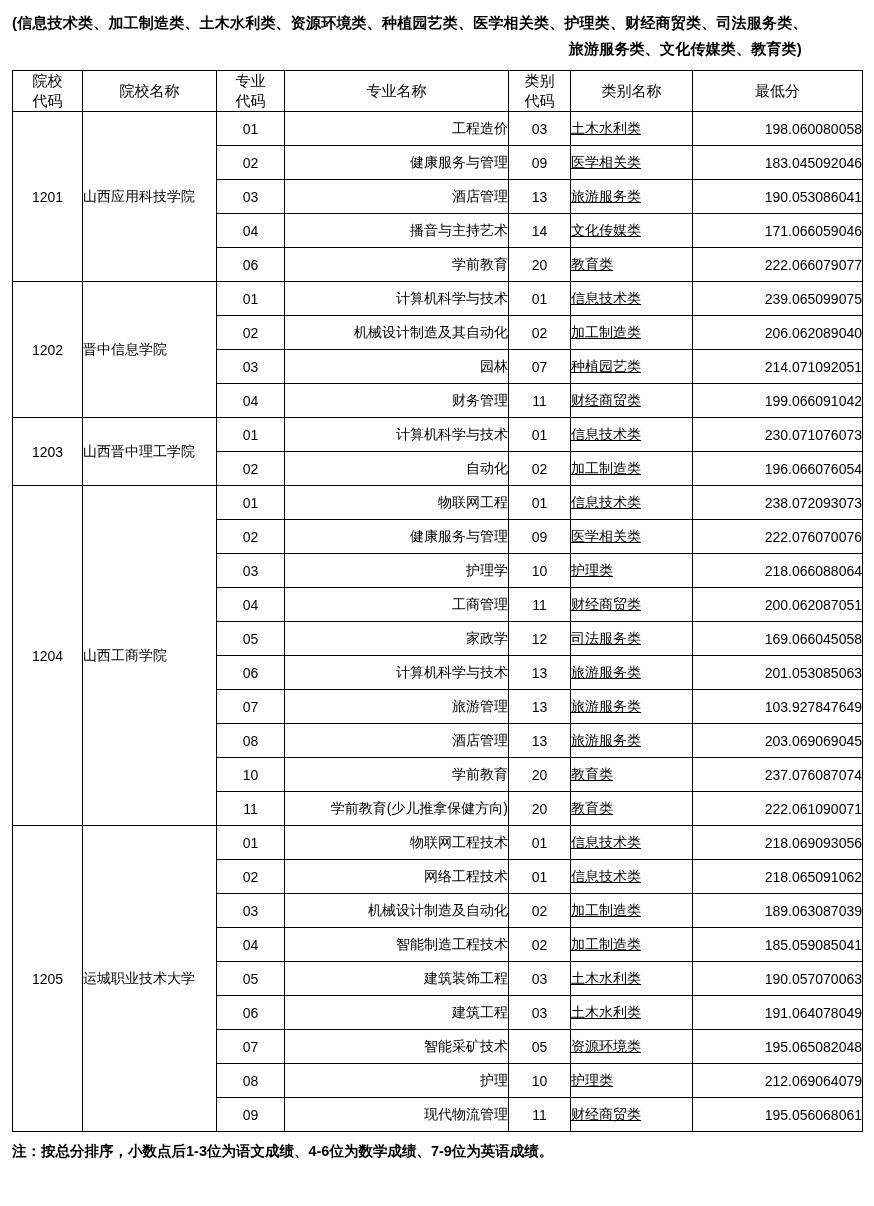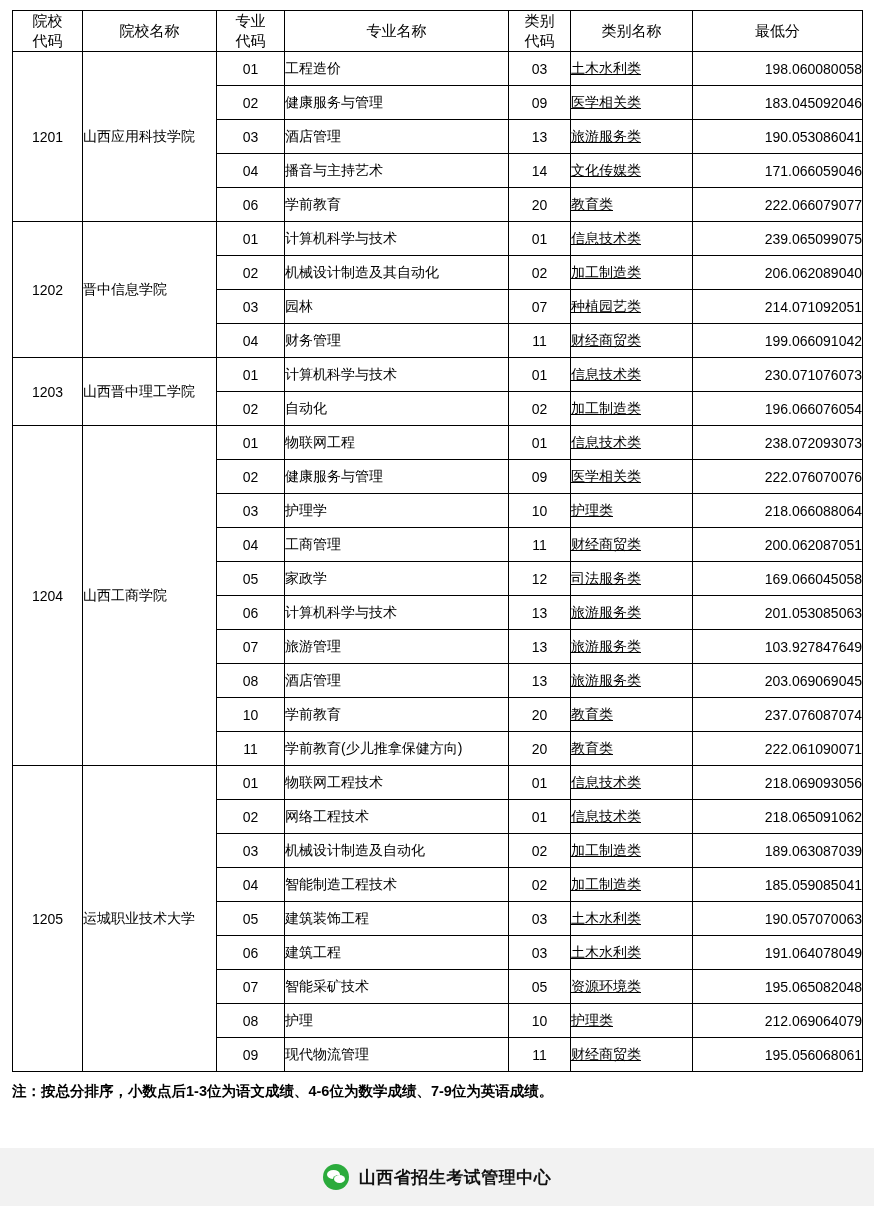--- a/index.html
+++ b/index.html
@@ -63,21 +63,21 @@
   col.c-cat-code { width: 62px; }
   col.c-cat-name { width: 122px; }
   col.c-score { width: 170px; }
 
   td.school-code, td.major-code, td.cat-code {
     text-align: center;
   }
   td.school-name {
   }
   td.major-name {
-    text-align: left;
+    text-align: right;
     padding-left: 16px;
   }
   td.cat-name {
     text-align: left;
     padding-left: 14px;
     text-decoration: underline;
   }
   td.score {
     text-align: right;
     padding-right: 16px;
@@ -138,20 +138,23 @@
     font-weight: bold;
     color: #111111;
     letter-spacing: 0.5px;
   }
 </style>
 </head>
 <body>
 
 <div class="page">
 
+  <div class="header-note">
+    <span>(信息技术类、加工制造类、土木水利类、资源环境类、种植园艺类、医学相关类、护理类、财经商贸类、司法服务类、</span><span class="line2">旅游服务类、文化传媒类、教育类)</span>
+  </div>
 
   <table class="grid">
     <colgroup>
       <col class="c-school-code">
       <col class="c-school-name">
       <col class="c-major-code">
       <col class="c-major-name">
       <col class="c-cat-code">
       <col class="c-cat-name">
       <col class="c-score">
@@ -395,20 +398,14 @@
           <td class="major-name">现代物流管理</td>
           <td class="cat-code">11</td>
           <td class="cat-name">财经商贸类</td>
           <td class="score">195.056068061</td>
         </tr>
       </tbody>
   </table>
 
   <div class="footnote">注：按总分排序，小数点后1-3位为语文成绩、4-6位为数学成绩、7-9位为英语成绩。</div>
 
-  <div class="brandbar">
-    <div class="brand-inner">
-      <span class="wechat-badge"></span>
-      <span class="brand-text">山西省招生考试管理中心</span>
-    </div>
-  </div>
 
 </div>
 
 </body></html>

